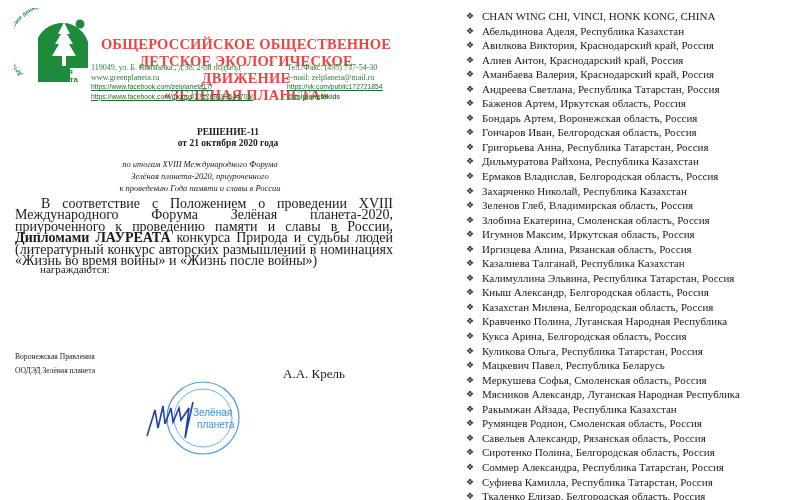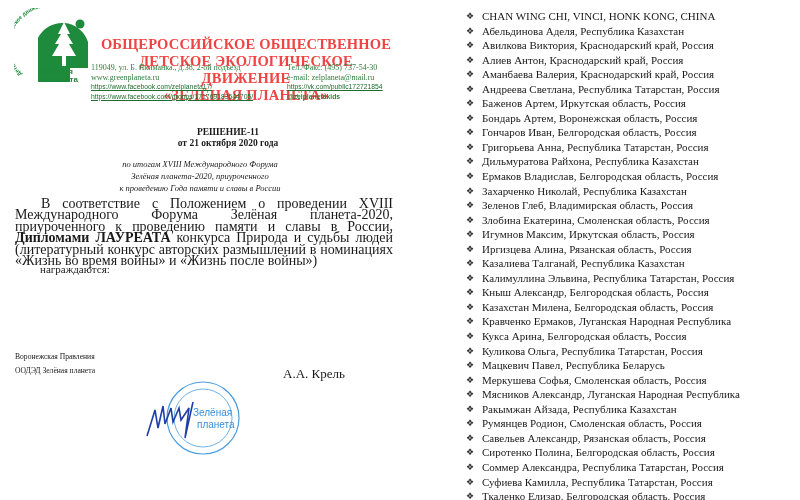--- a/index.html
+++ b/index.html
@@ -116,21 +116,21 @@
       <li><span class="bullet">❖</span><span>Ермаков Владислав, Белгородская область, Россия</span></li>
       <li><span class="bullet">❖</span><span>Захарченко Николай, Республика Казахстан</span></li>
       <li><span class="bullet">❖</span><span>Зеленов Глеб, Владимирская область, Россия</span></li>
       <li><span class="bullet">❖</span><span>Злобина Екатерина, Смоленская область, Россия</span></li>
       <li><span class="bullet">❖</span><span>Игумнов Максим, Иркутская область, Россия</span></li>
       <li><span class="bullet">❖</span><span>Иргизцева Алина, Рязанская область, Россия</span></li>
       <li><span class="bullet">❖</span><span>Казалиева Талганай, Республика Казахстан</span></li>
       <li><span class="bullet">❖</span><span>Калимуллина Эльвина, Республика Татарстан, Россия</span></li>
       <li><span class="bullet">❖</span><span>Кныш Александр, Белгородская область, Россия</span></li>
       <li><span class="bullet">❖</span><span>Казахстан Милена, Белгородская область, Россия</span></li>
-      <li><span class="bullet">❖</span><span>Кравченко Ермаков, Луганская Народная Республика</span></li>
+      <li><span class="bullet">❖</span><span>Кравченко Полина, Луганская Народная Республика</span></li>
       <li><span class="bullet">❖</span><span>Кукса Арина, Белгородская область, Россия</span></li>
       <li><span class="bullet">❖</span><span>Куликова Ольга, Республика Татарстан, Россия</span></li>
       <li><span class="bullet">❖</span><span>Мацкевич Павел, Республика Беларусь</span></li>
       <li><span class="bullet">❖</span><span>Меркушева Софья, Смоленская область, Россия</span></li>
       <li><span class="bullet">❖</span><span>Мясников  Александр, Луганская Народная Республика</span></li>
       <li><span class="bullet">❖</span><span>Ракымжан Айзада, Республика Казахстан</span></li>
       <li><span class="bullet">❖</span><span>Румянцев Родион, Смоленская область, Россия</span></li>
       <li><span class="bullet">❖</span><span>Савельев Александр, Рязанская область, Россия</span></li>
       <li><span class="bullet">❖</span><span>Сиротенко Полина, Белгородская область, Россия</span></li>
       <li><span class="bullet">❖</span><span>Соммер Александра, Республика Татарстан, Россия</span></li>

